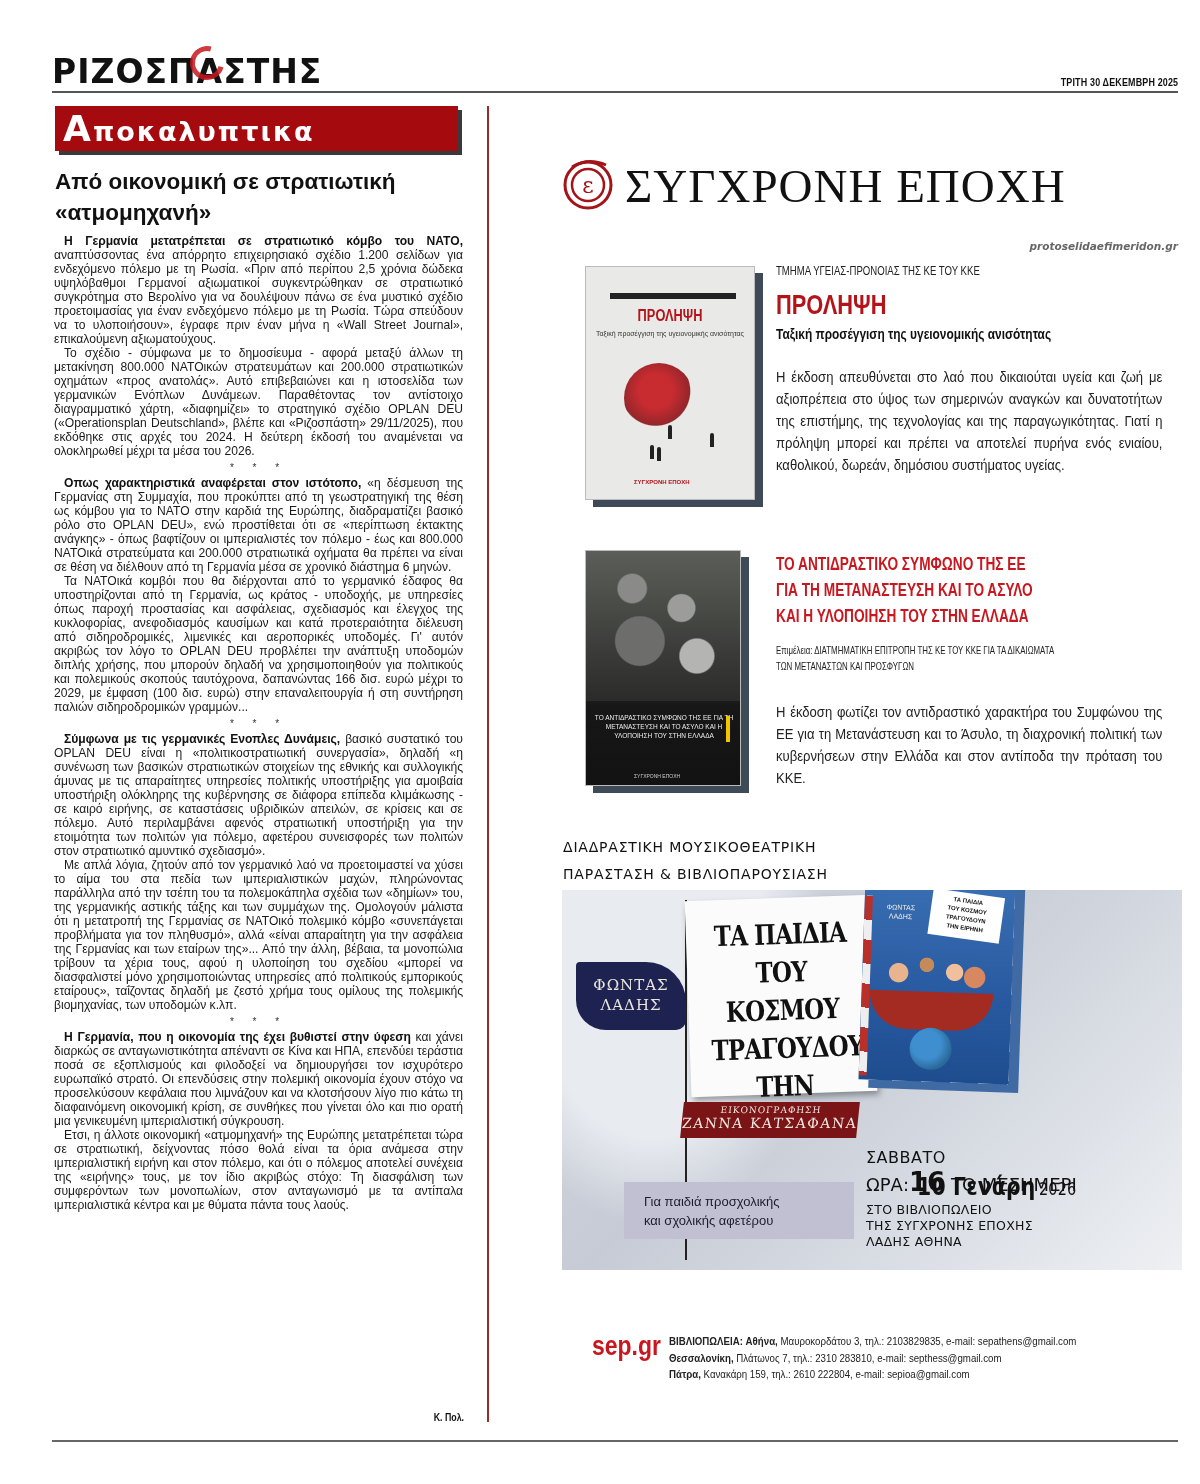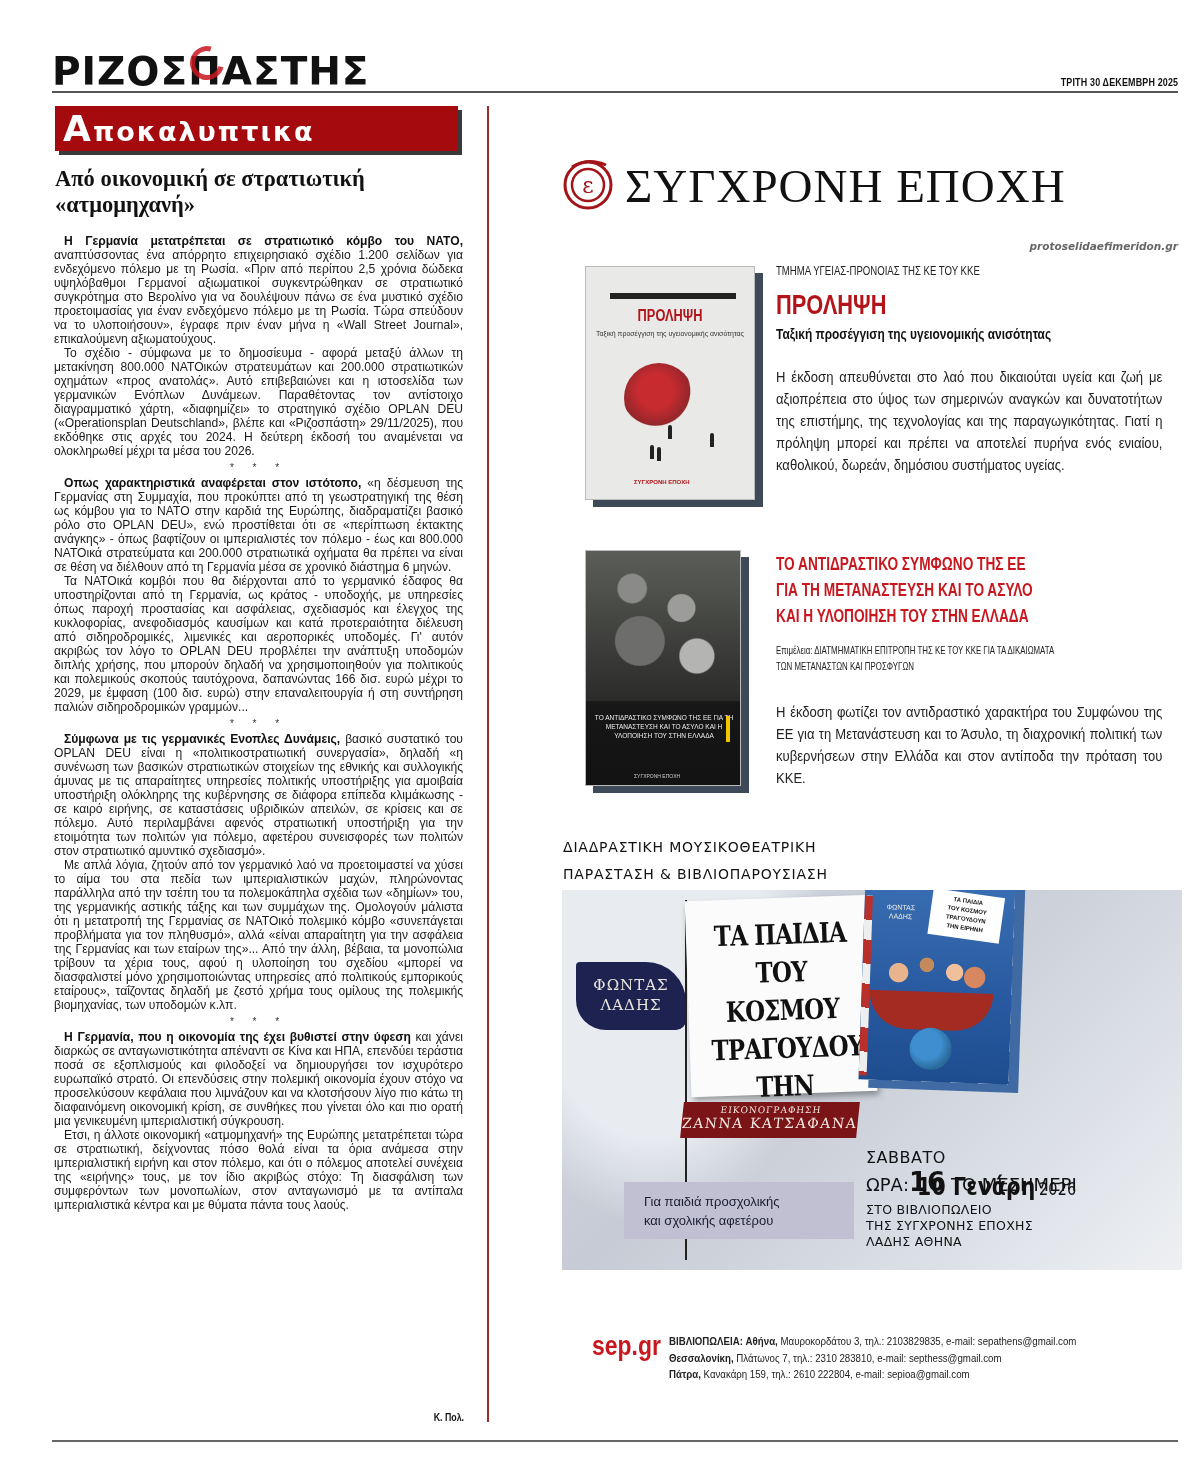--- a/index.html
+++ b/index.html
@@ -1,30 +1,30 @@
 <!DOCTYPE html>
 <html><head>
 <meta charset="utf-8">
 <style>
   * { box-sizing: border-box; margin: 0; padding: 0; }
   html, body { width: 1200px; height: 1484px; background: #ffffff; overflow: hidden; }
   body { font-family: "Liberation Sans", "DejaVu Sans", sans-serif; color: #111; position: relative; }
 
   
   .masthead { position: absolute; left: 52px; top: 52px; width: 1126px; height: 40px; }
-  .logo { position: absolute; left: 0; top: 0; font-family: "DejaVu Sans", sans-serif; font-weight: 900; font-size: 39px; letter-spacing: 1px; color: #111; line-height: 40px; }
+  .logo { position: absolute; left: 0; top: 0; font-family: "DejaVu Sans", sans-serif; font-weight: 900; font-size: 33px; letter-spacing: 1px; color: #111; line-height: 40px; }
   .logo-mark { position: absolute; left: 138px; top: -6px; width: 34px; height: 34px; border: 5px solid #c8171e; border-radius: 50%; border-right-color: transparent; transform: rotate(-30deg); opacity: .85; }
   .date { position: absolute; right: 0; top: 24px; font-family: "Liberation Sans", sans-serif; font-weight: bold; font-size: 10.5px; letter-spacing: .2px; transform: scaleX(.85); transform-origin: right; }
   .masthead-rule { position: absolute; left: 52px; top: 91px; width: 1126px; height: 2px; background: #555; }
 
   
   .section-banner { position: absolute; left: 55px; top: 106px; width: 403px; height: 45px; background: #a50a0e; box-shadow: 4px 4px 0 #3a3a3a; }
   .section-banner span { position: absolute; left: 8px; top: 2px; font-family: "DejaVu Sans", sans-serif; color: #fff; font-size: 27px; letter-spacing: 2px; font-weight: bold; }
   .section-banner span::first-letter { font-size: 36px; }
-  .headline { position: absolute; left: 55px; top: 166px; width: 410px; font-family: Liberation Serif, serif; font-weight: bold; font-size: 22.5px; line-height: 26px; color: #111; }
+  .headline { position: absolute; left: 55px; top: 166px; width: 410px; font-family: Liberation Sans, sans-serif; font-weight: bold; font-size: 22.5px; line-height: 31px; color: #111; }
 
   .article { position: absolute; left: 54px; top: 234px; width: 409px; font-family: "Liberation Sans", sans-serif; font-size: 12.1px; line-height: 14px; color: #1a1a1a; text-align: justify; }
   .article p { text-indent: 10px; }
   .article b { font-weight: bold; color: #111; }
   .stars { text-align: center; font-size: 10px; letter-spacing: 8px; color: #333; margin: 3px 0 1px; text-indent: 0 !important; }
   .byline { position: absolute; left: 380px; top: 1411px; width: 84px; text-align: right; font-size: 11px; font-weight: bold; transform: scaleX(.8); transform-origin: right; }
 
   .col-rule { position: absolute; left: 487px; top: 106px; width: 2px; height: 1316px; background: #9b2b2b; }
   .bottom-rule { position: absolute; left: 52px; top: 1440px; width: 1126px; height: 2px; background: #666; }
 

